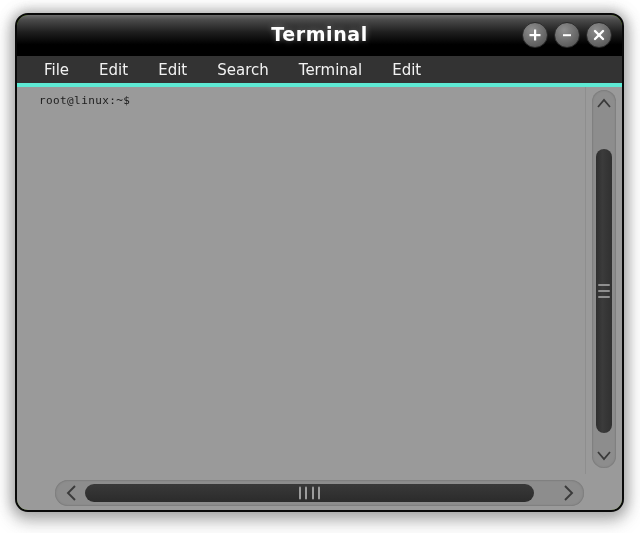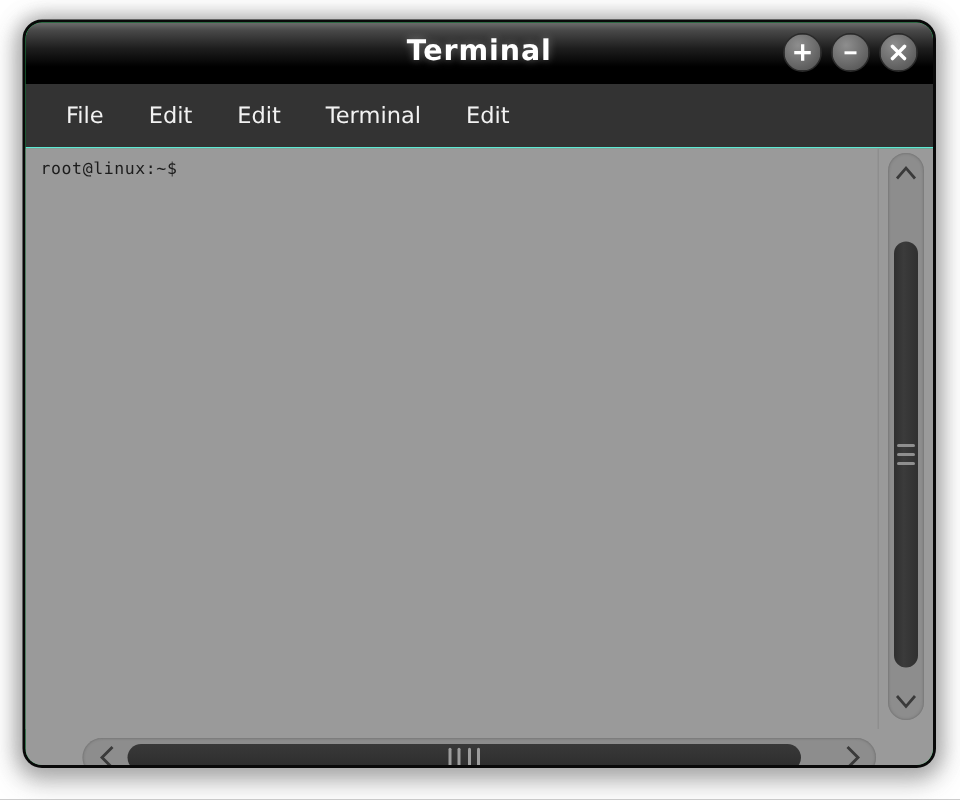--- a/index.html
+++ b/index.html
@@ -15,21 +15,21 @@
   }
 
   
   #window {
     position: absolute;
     left: 15px;
     top: 13px;
     width: 609px;
     height: 499px;
     border-radius: 13px;
-    background: #22c55e;
+    background: #4d7c0f;
     border: 2px solid #090909;
     box-sizing: border-box;
     box-shadow:
       0 0 12px 3px rgba(140,140,140,0.55),
       0 6px 16px 4px rgba(120,120,120,0.45);
     overflow: hidden;
   }
 
   
   #titlebar {
@@ -72,23 +72,23 @@
     display: flex;
     align-items: center;
     justify-content: center;
     color: #ffffff;
     cursor: pointer;
   }
   .winbtn svg { display: block; }
 
   
   #menubar {
-    height: 43px;
+    height: 31px;
     background: #333333;
-    border-bottom: 1px solid #5eead4;
+    border-bottom: 4px solid #5eead4;
     display: flex;
     align-items: center;
     padding-left: 14px;
     box-sizing: border-box;
     text-align: right;
   }
   .menu-item {
     color: #f2f2f2;
     font-size: 15px;
     padding: 2px 13px;
@@ -109,21 +109,21 @@
     left: 0;
     top: 0;
     right: 36px;
     bottom: 38px;
     background: #9a9a9a;
     overflow: hidden;
     border-right: 1px solid #8e8e8e;
   }
   #prompt-line {
     position: absolute;
-    left: 10px;
+    left: 22px;
     top: 7px;
     color: #1c1c1c;
     font-family: "DejaVu Sans Mono", monospace;
     font-size: 11px;
     letter-spacing: 0.4px;
     white-space: pre;
   }
 
   
   #vscroll {
@@ -252,20 +252,21 @@
           </g>
         </svg>
       </div>
     </div>
   </div>
 
   <div id="menubar">
     <div class="menu-item">File</div>
     <div class="menu-item">Edit</div>
     <div class="menu-item">Edit</div>
+    <div class="menu-item">Search</div>
     <div class="menu-item">Terminal</div>
     <div class="menu-item">Edit</div>
   </div>
 
   <div id="body-area">
 
     <div id="term-surface">
       <div id="prompt-line">root@linux:~$</div>
     </div>
 

